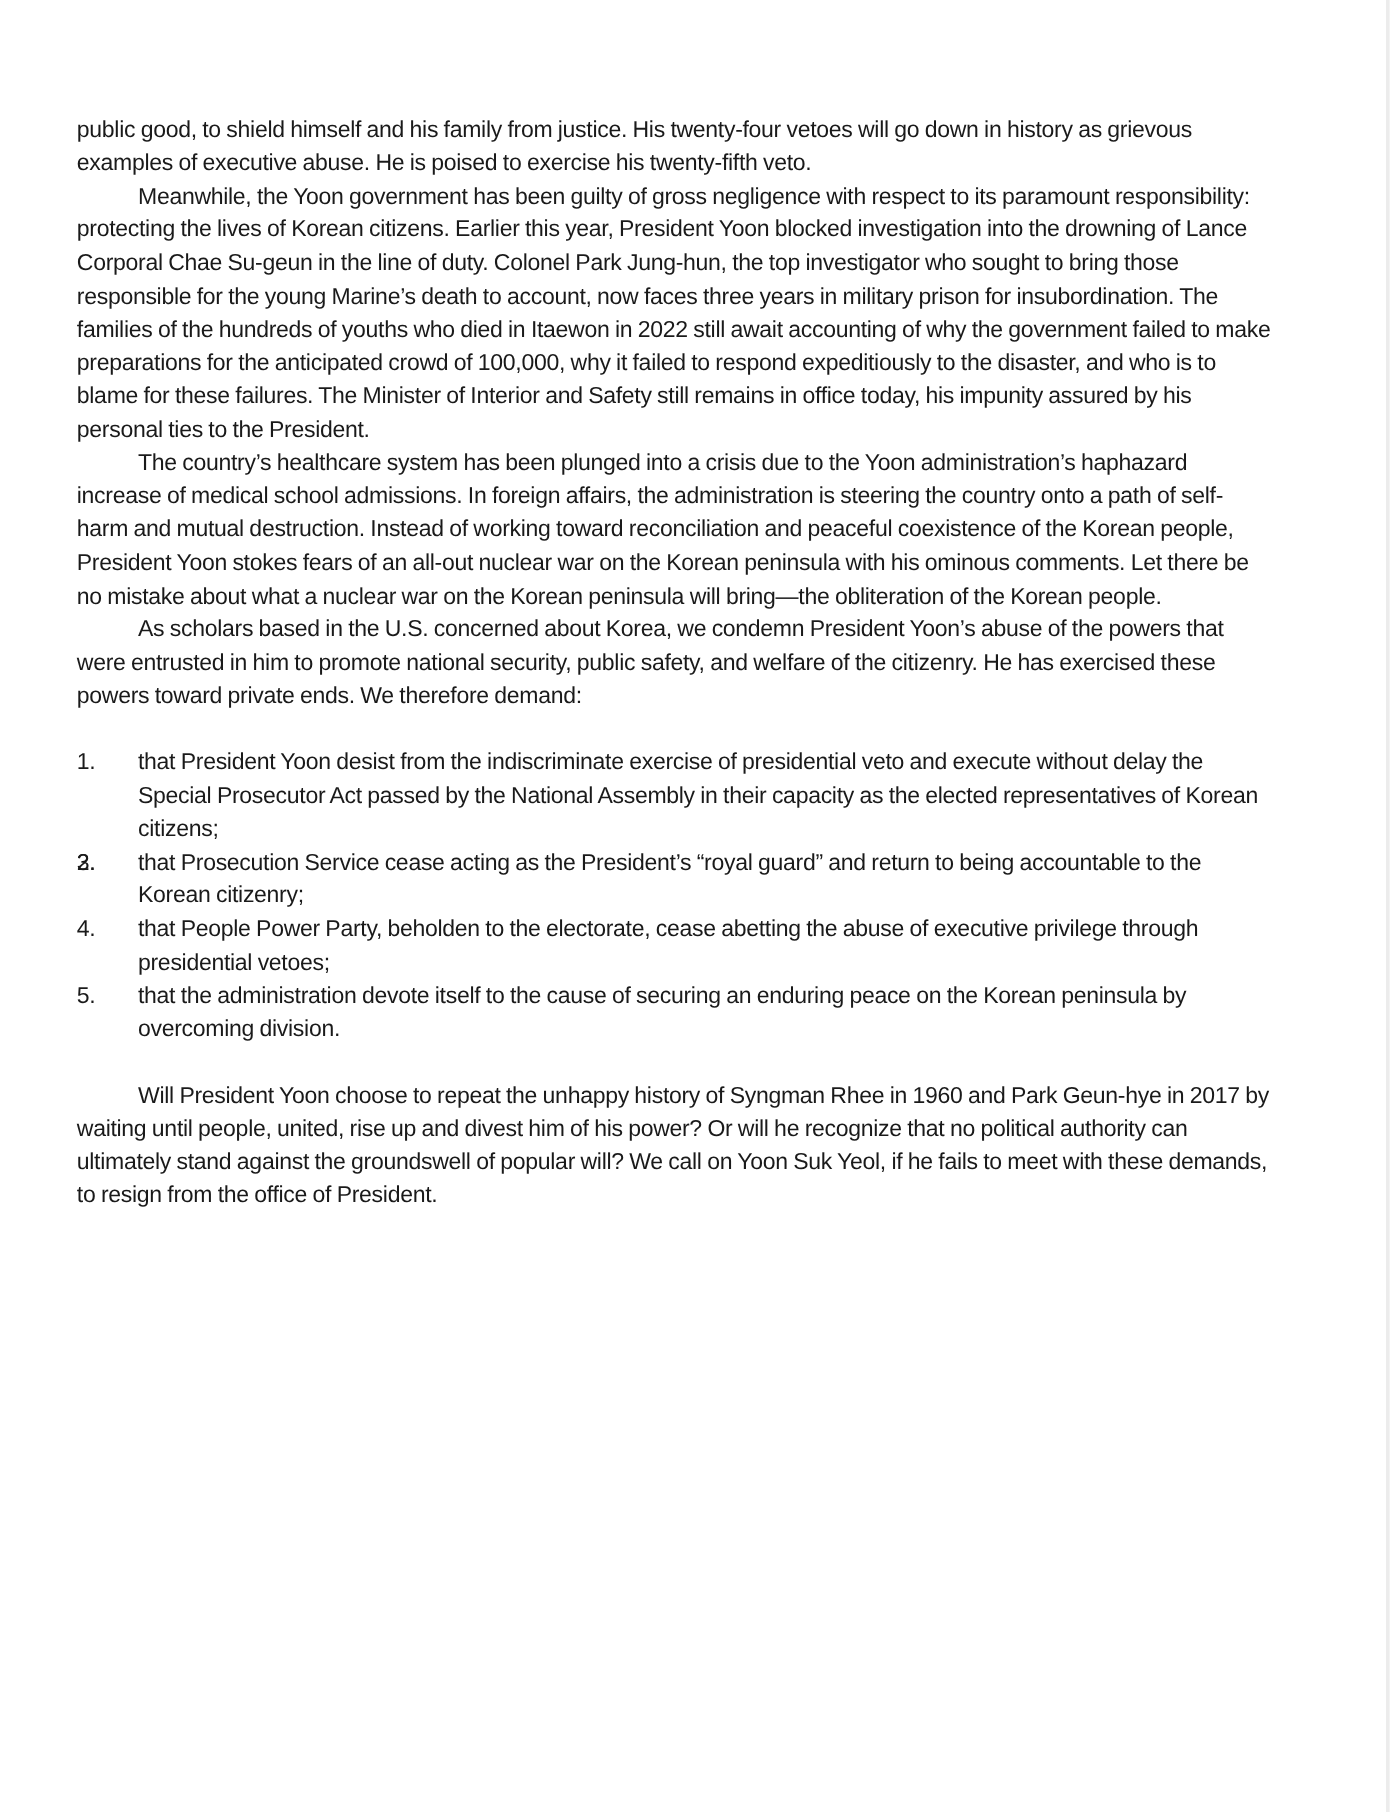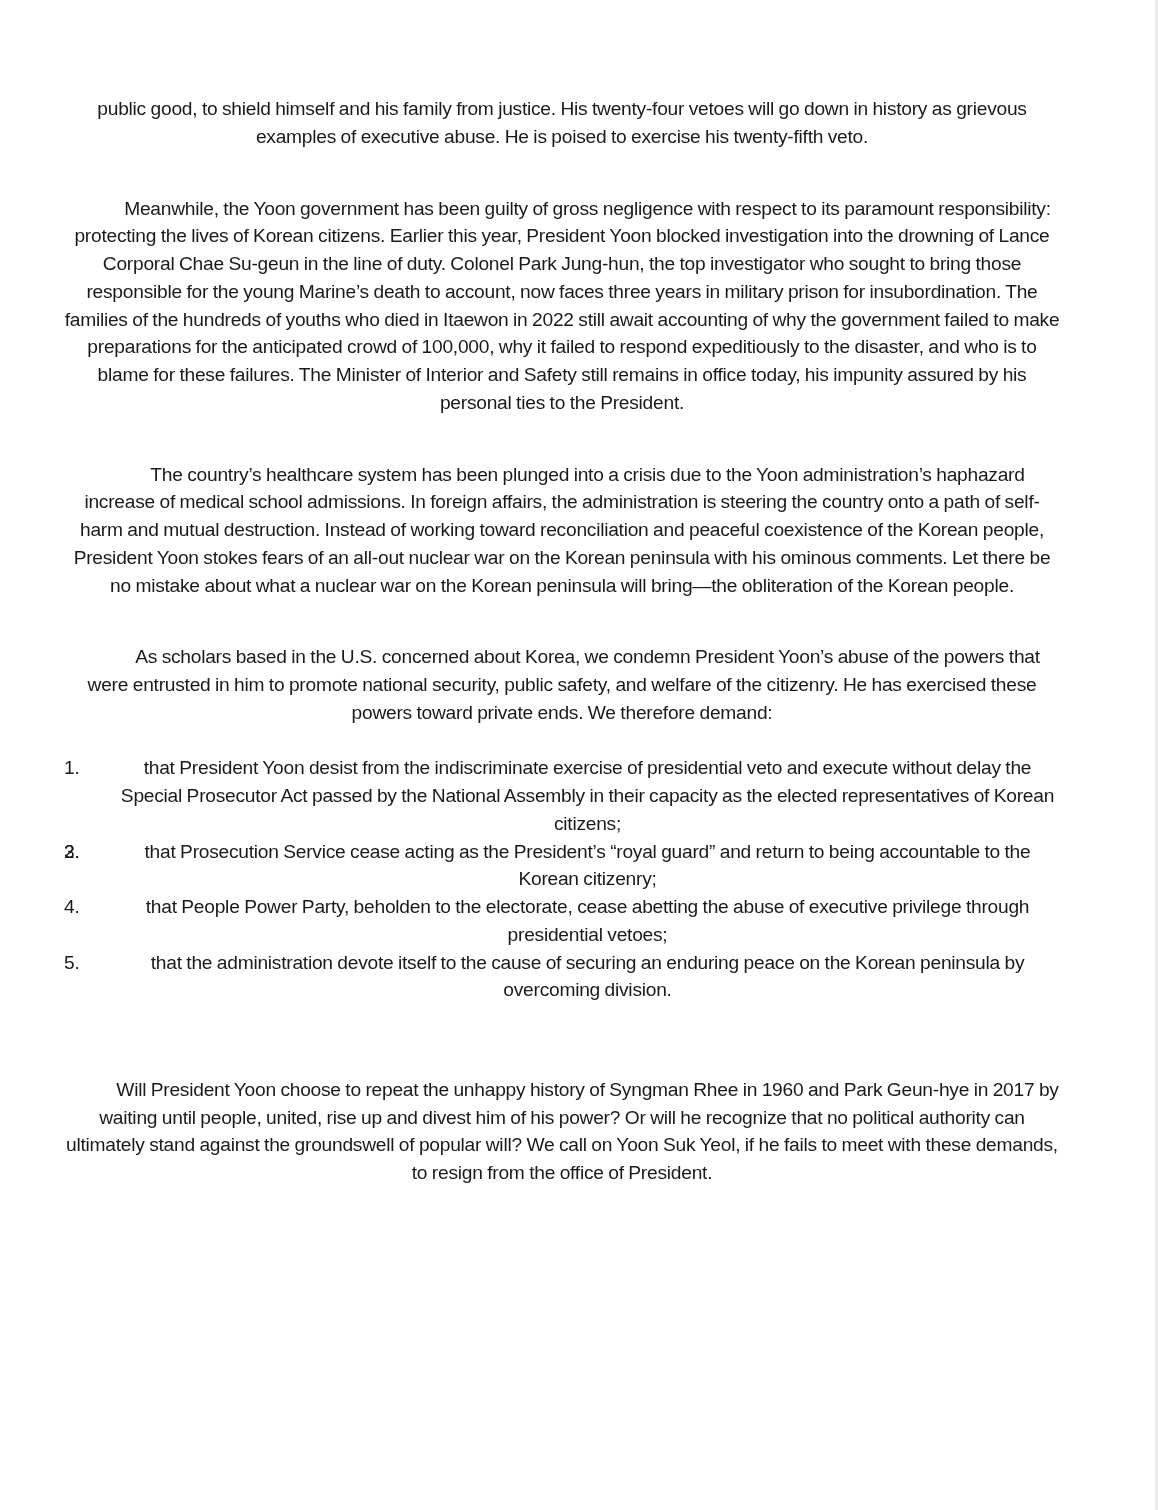--- a/index.html
+++ b/index.html
@@ -33,29 +33,27 @@
       position: absolute;
       left: 64px;
       top: 95px;
       width: 996px;
       font-family: "Liberation Sans", sans-serif;
       font-size: 19.2px;
       line-height: 27.75px;
       color: #1a1a1a;
       letter-spacing: -0.25px;
       word-spacing: -0.5px;
-      text-align: center;
     }
     .para {
       margin: 0;
       padding: 0;
     }
     .para.indent {
       text-indent: 51px;
-      margin-top: 44px;
     }
     .gap {
       height: 27.75px;
     }
     .demand-list {
       list-style: none;
       margin: 0;
       padding: 0;
     }
     .demand-item {

